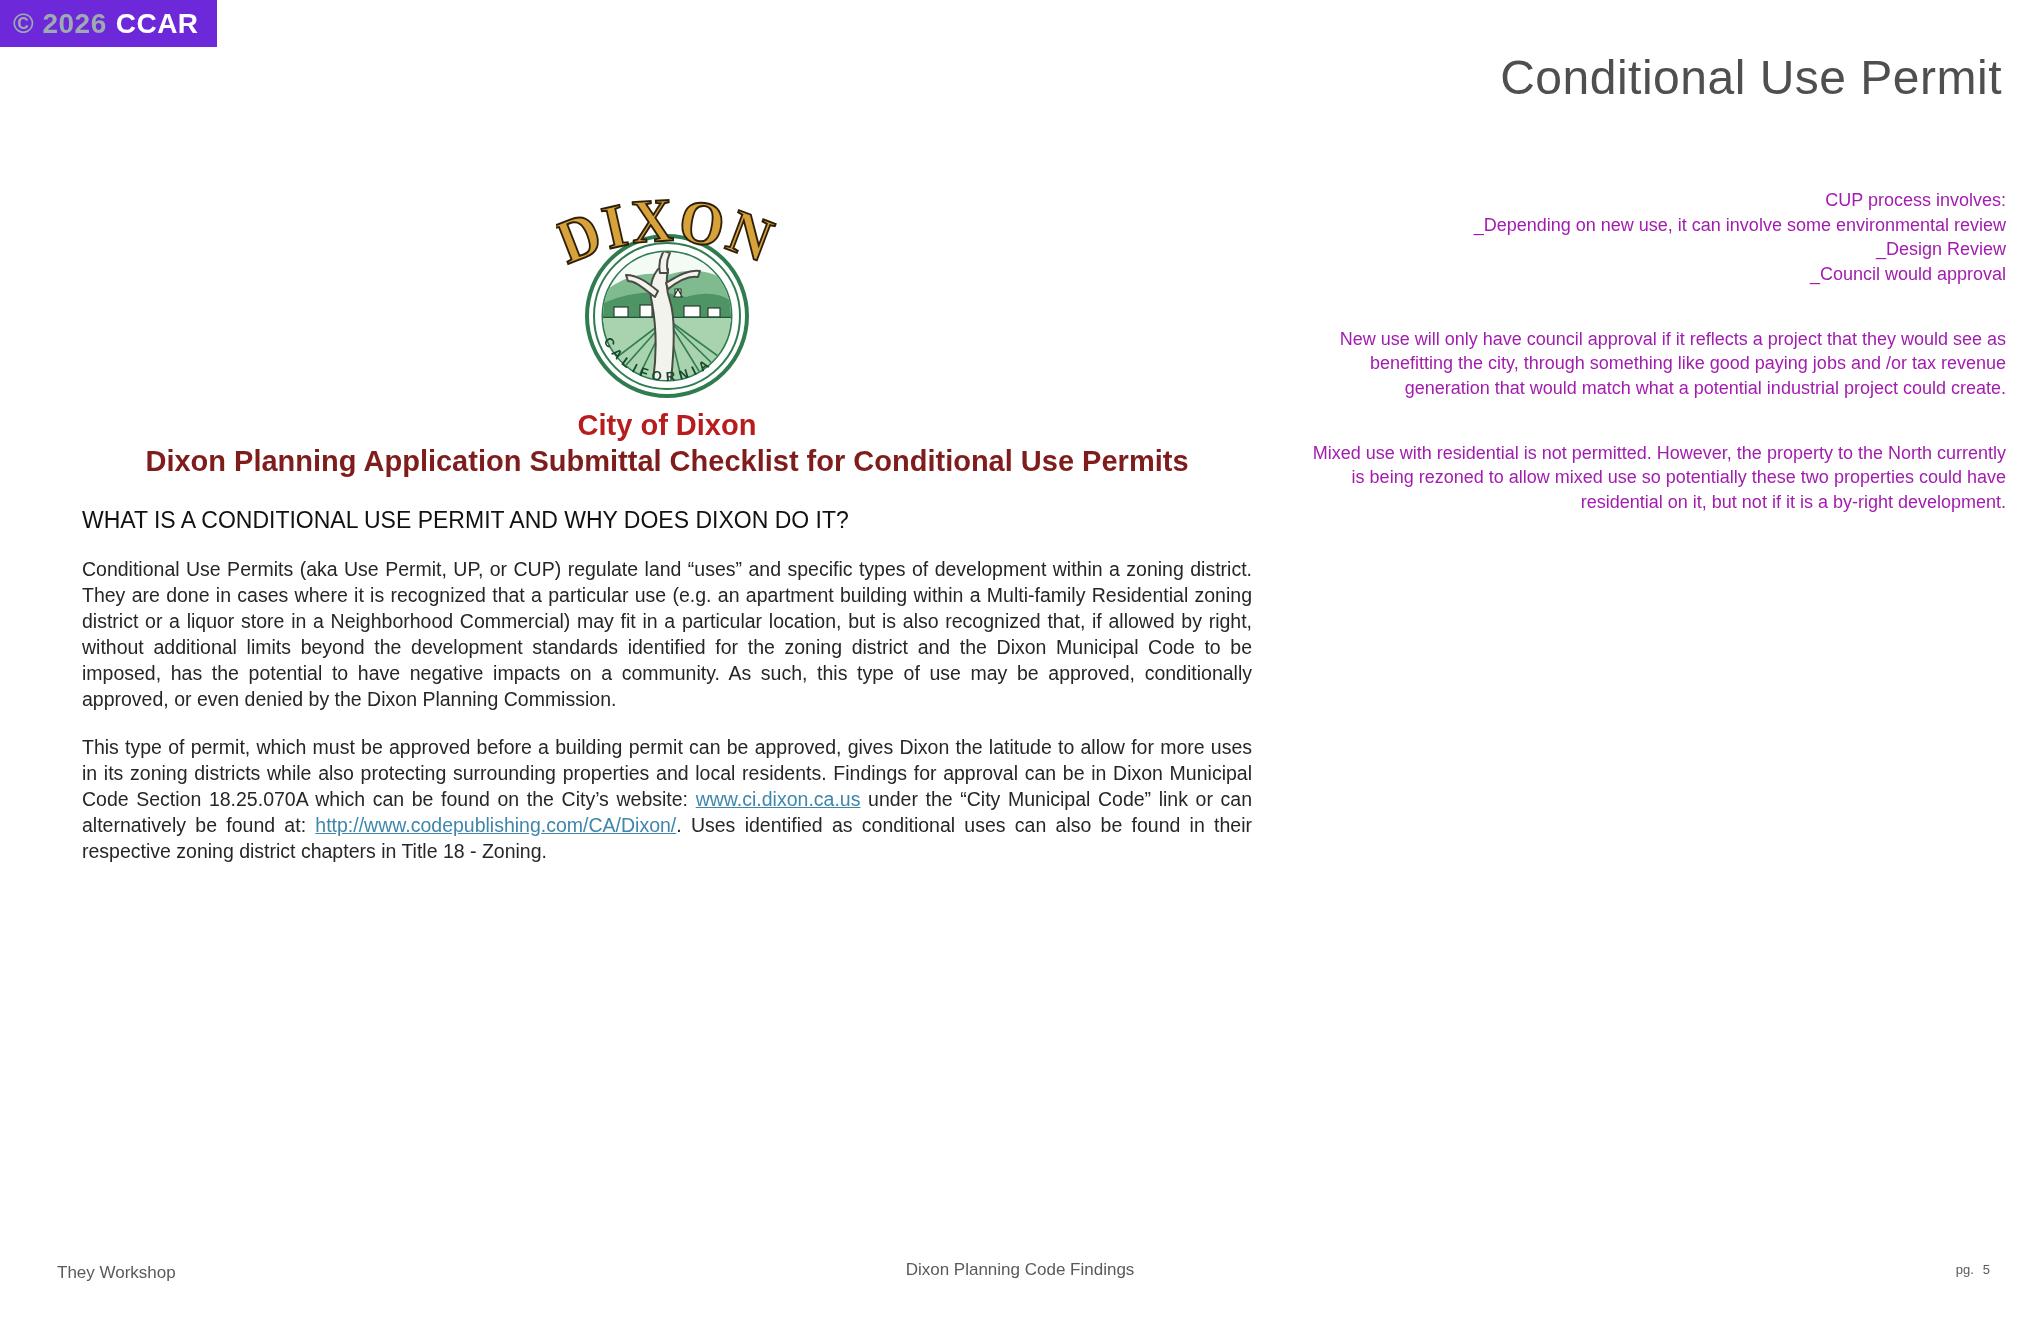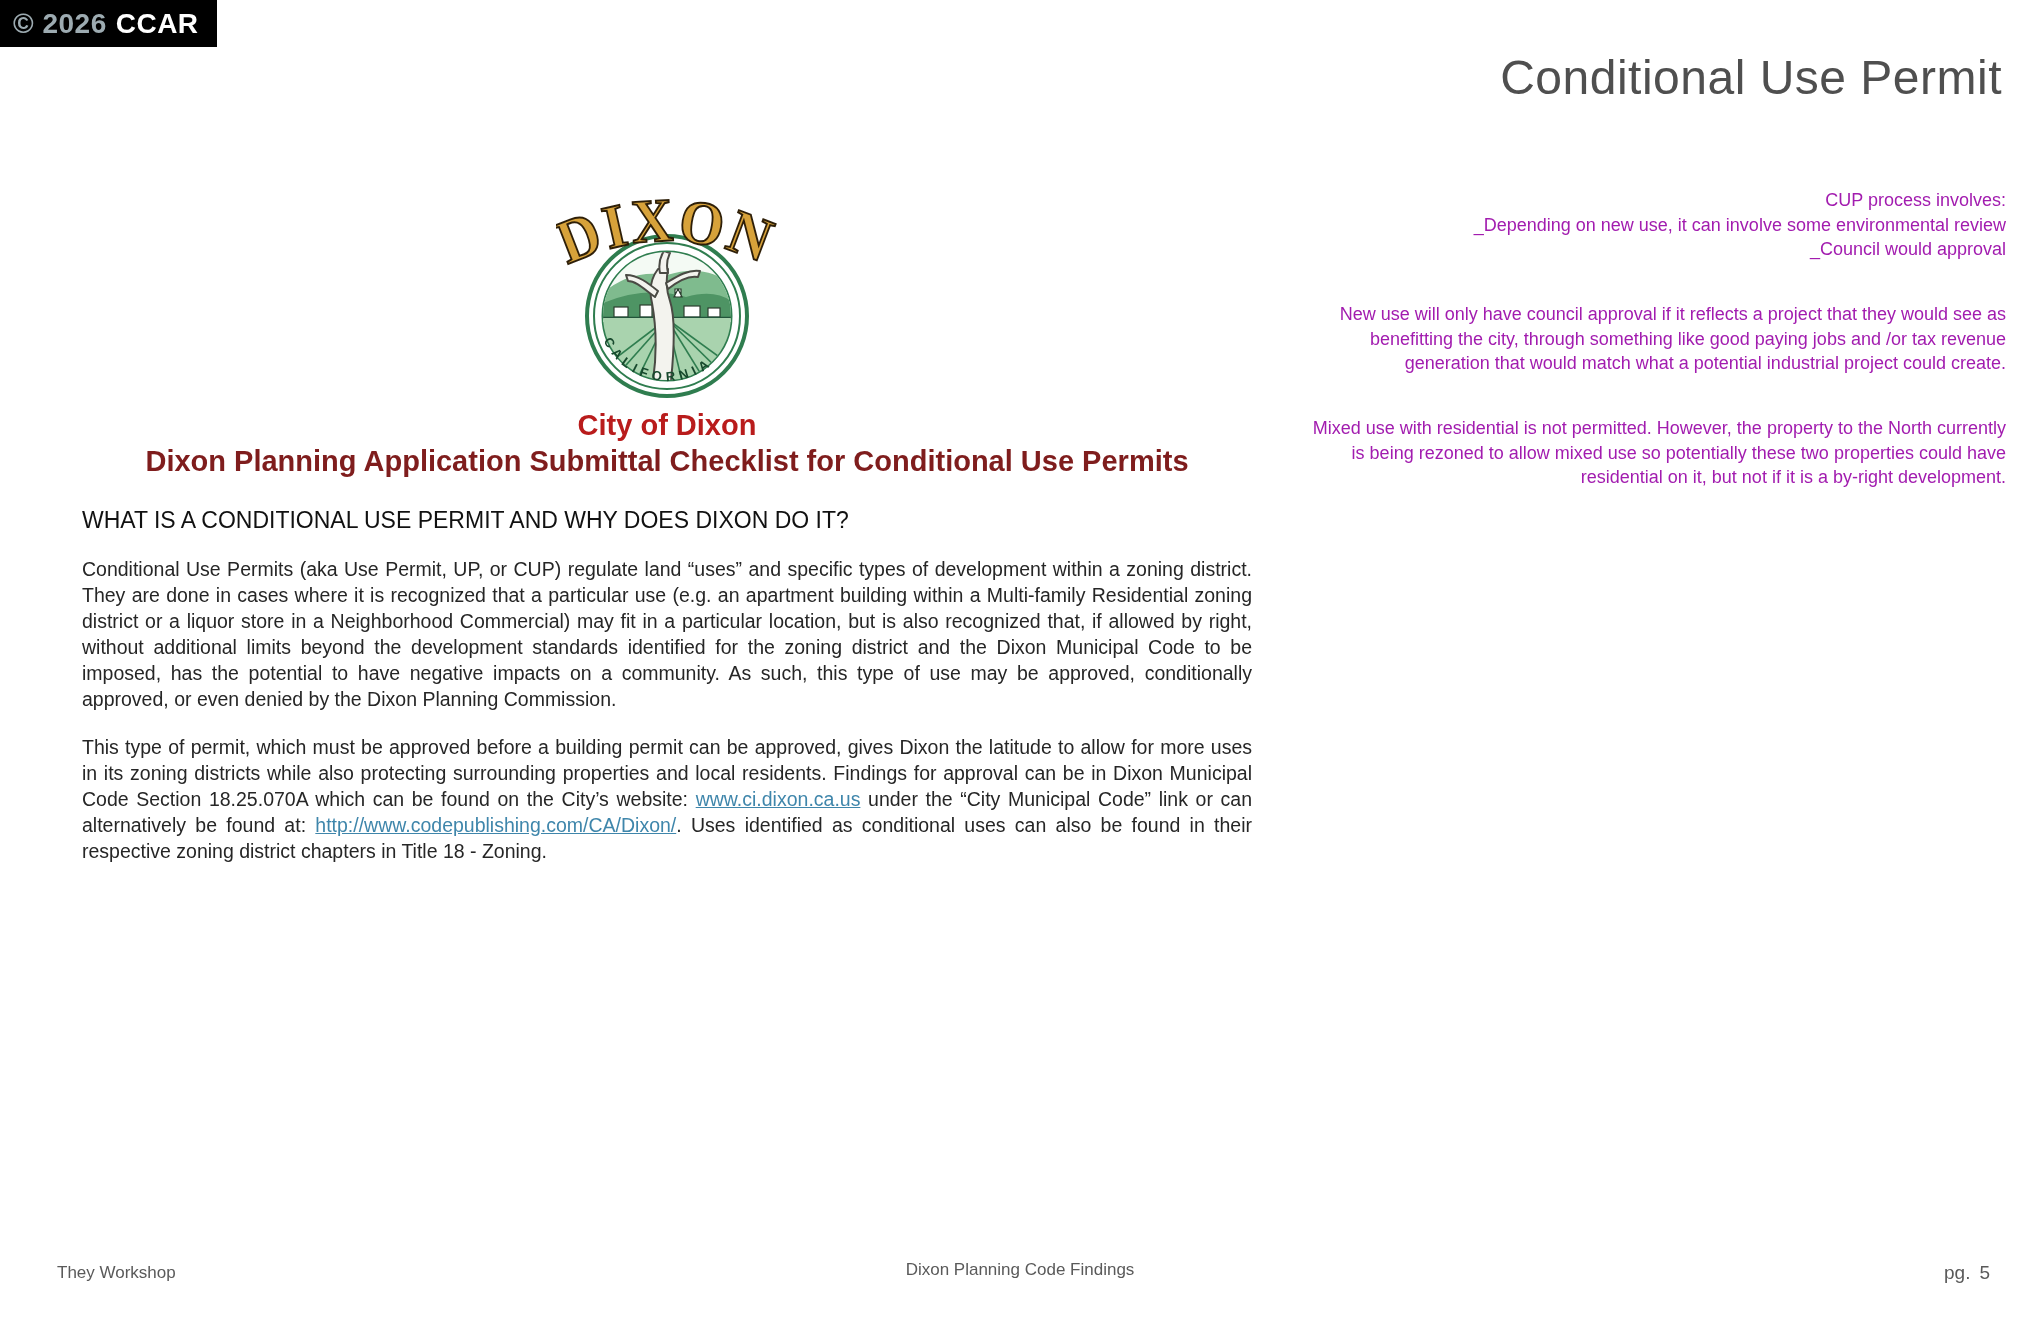--- a/index.html
+++ b/index.html
@@ -1,21 +1,21 @@
 <!DOCTYPE html>
 <html><head>
 <meta charset="utf-8">
 <style>
   * { margin:0; padding:0; box-sizing:border-box; }
   html,body { width:2040px; height:1320px; background:#ffffff;
               font-family:"Liberation Sans", sans-serif; position:relative; overflow:hidden; }
 
   
   .badge { position:absolute; top:0; left:0; height:47px; min-width:205px;
-           background:#000000; display:flex; align-items:center; gap:9px;
+           background:#6d28d9; display:flex; align-items:center; gap:9px;
            padding:0 18px 0 13px; font-size:28px; font-weight:bold; letter-spacing:.5px; }
   .badge .copy { color:#9dabb1; }
   .badge .org  { color:#ffffff; }
 
   
   .page-title { position:absolute; top:50px; right:38px; font-size:48px;
                 color:#4f4f4f; font-weight:normal; letter-spacing:.5px; }
 
   
   .left-col { position:absolute; left:82px; top:185px; width:1170px; color:#1d1d1d; }
@@ -30,21 +30,21 @@
   
   .right-col { position:absolute; left:1306px; top:188px; width:700px;
                font-size:18px; line-height:1.37; color:#a21caf;text-align:right; }
   .right-col .block { margin-bottom:40px; }
   .right-col .line { display:block; }
 
   
   .footer-left   { position:absolute; left:57px;  top:1263px; font-size:17px; color:#5a5a5a; }
   .footer-center { position:absolute; left:50%; transform:translateX(-50%); top:1260px;
                    font-size:17px; color:#5a5a5a; }
-  .footer-right  { position:absolute; right:50px; top:1262px; font-size:19px; color:#5a5a5a; }
+  .footer-right  { position:absolute; right:50px; top:1262px; font-size:13px; color:#5a5a5a; }
   .footer-right .num { margin-left:9px; }
 </style>
 </head>
 <body>
 
 <div class="badge">
   <span class="copy">© 2026</span>
   <span class="org">CCAR</span>
 </div>
 
@@ -117,20 +117,21 @@
 
   <p class="body-p">Conditional Use Permits (aka Use Permit, UP, or CUP) regulate land “uses” and specific types of development within a zoning district. They are done in cases where it is recognized that a particular use (e.g. an apartment building within a Multi-family Residential zoning district or a liquor store in a Neighborhood Commercial) may fit in a particular location, but is also recognized that, if allowed by right, without additional limits beyond the development standards identified for the zoning district and the Dixon Municipal Code to be imposed, has the potential to have negative impacts on a community. As such, this type of use may be approved, conditionally approved, or even denied by the Dixon Planning Commission.</p>
 
   <p class="body-p"><span>This type of permit, which must be approved before a building permit can be approved, gives Dixon the latitude to allow for more uses in its zoning districts while also protecting surrounding properties and local residents. Findings for approval can be in Dixon Municipal Code Section 18.25.070A which can be found on the City’s website: </span><a>www.ci.dixon.ca.us</a><span> under the “City Municipal Code” link or can alternatively be found at: </span><a>http://www.codepublishing.com/CA/Dixon/</a><span>. Uses identified as conditional uses can also be found in their respective zoning district chapters in Title 18 - Zoning.</span></p>
 </div>
 
 <div class="right-col">
   <div class="block">
     <span class="line">CUP process involves:</span>
     <span class="line">_Depending on new use, it can involve some environmental review</span>
+    <span class="line">_Design Review</span>
     <span class="line">_Council would approval</span>
   </div>
   <div class="block">New use will only have council approval if it reflects a project that they would see as benefitting the city, through something like good paying jobs and /or tax revenue generation that would match what a potential industrial project could create.</div>
   <div class="block">Mixed use with residential is not permitted. However, the property to the North currently is being rezoned to allow mixed use so potentially these two properties could have residential on it, but not if it is a by-right development.</div>
 </div>
 
 <div class="footer-left">They Workshop</div>
 <div class="footer-center">Dixon Planning Code Findings</div>
 <div class="footer-right"><span>pg.</span><span class="num">5</span></div>
 

